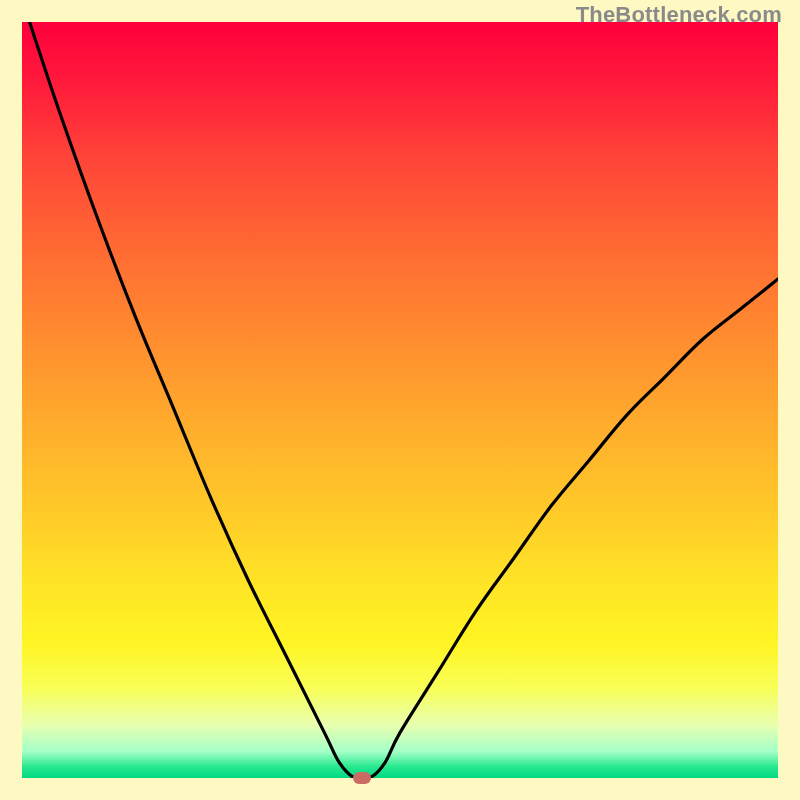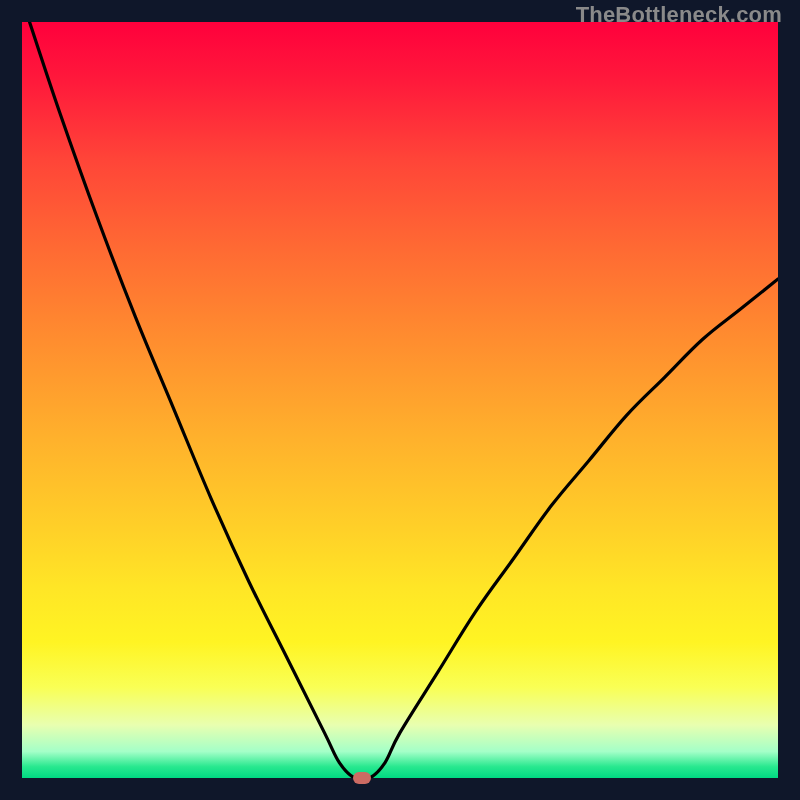--- a/index.html
+++ b/index.html
@@ -7,21 +7,21 @@
     padding: 0;
     width: 800px;
     height: 800px;
     background: #000;
     overflow: hidden;
   }
   .frame {
     position: relative;
     width: 800px;
     height: 800px;
-    background: #0f172a;
+    background: #fef9c3;
   }
   .watermark {
     position: absolute;
     top: 2px;
     right: 18px;
     color: #8a8a8a;
     font-family: Arial, Helvetica, sans-serif;
     font-size: 22px;
     font-weight: 600;
     letter-spacing: 0.2px;

